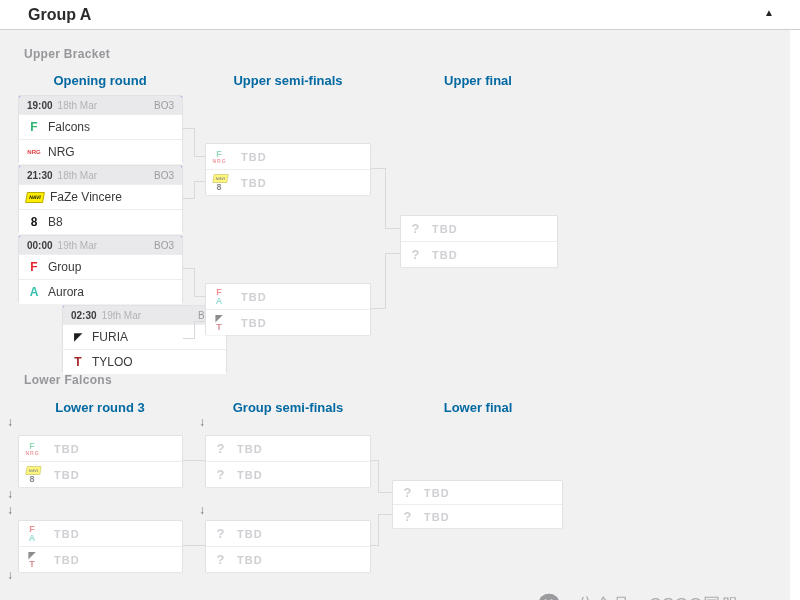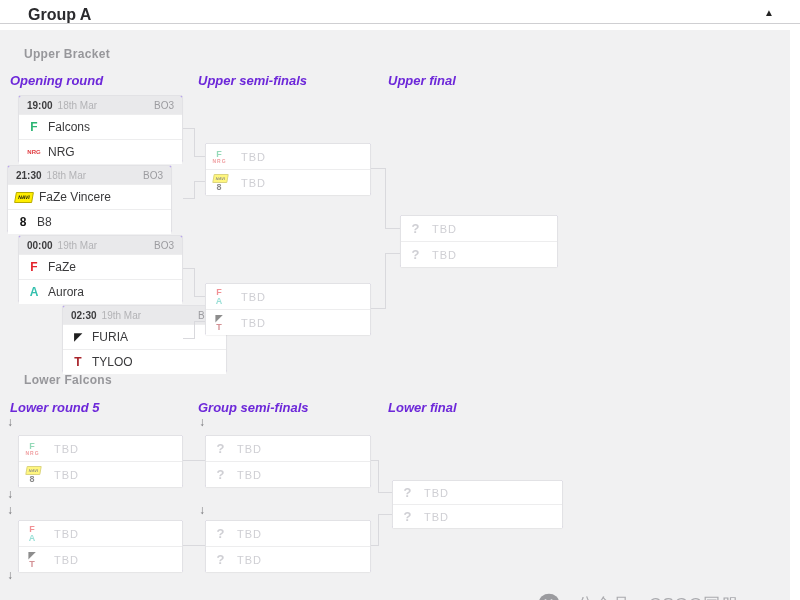--- a/index.html
+++ b/index.html
@@ -1,39 +1,39 @@
 <!DOCTYPE html>
 <html><head>
 <meta charset="utf-8">
 <style>
   html,body{margin:0;padding:0;}
   body{width:800px;height:600px;overflow:hidden;background:#ffffff;
        font-family:"Liberation Sans", sans-serif;}
   .page{position:relative;width:800px;height:600px;background:#ffffff;}
   .panel{position:absolute;left:0;top:30px;width:790px;height:570px;background:#f1f1f2;}
-  .topbar{position:absolute;left:0;top:0;width:800px;height:24px;background:#ffffff;
+  .topbar{position:absolute;left:0;top:0;width:800px;height:30px;background:#ffffff;
           border-bottom:1px solid #cfcfd2;box-sizing:border-box;}
   .topbar .title{position:absolute;left:28px;top:6px;font-size:16px;font-weight:bold;color:#2b2b2e;}
   .topbar .caret{position:absolute;left:764px;top:7px;font-size:10px;color:#222;}
   .seclabel{position:absolute;font-size:12px;font-weight:bold;color:#97979b;letter-spacing:.3px;text-align:right;}
-  .colhead{position:absolute;width:180px;font-size:13px;font-weight:bold;color:#6d28d9;font-style:italic;}
+  .colhead{position:absolute;width:180px;text-align:center;font-size:13px;font-weight:bold;color:#0369a1;}
   .match{position:absolute;background:#8b5cf6;border:1px solid #e2e2e5;border-radius:2px;
          box-sizing:border-box;box-shadow:0 1px 1px rgba(0,0,0,.05);}
   .mhead{display:flex;align-items:center;height:18px;background:#e9e9eb;padding:0 8px;
          font-size:10px;border-radius:2px 2px 0 0;}
   .mhead .time{font-weight:bold;color:#3c3c3e;}
   .mhead .date{color:#b3b3b6;margin-left:5px;}
   .mhead .fmt{margin-left:auto;color:#9c9ca0;}
   .trow{display:flex;align-items:center;height:24px;border-top:1px solid #ededee;
         padding-left:7px;font-size:12px;color:#3a3a3c;background:#fff;}
   .trow .tname{margin-left:6px;}
   .tbdrow{display:flex;align-items:center;border-top:1px solid #ededee;
           font-size:11px;color:#cbcbd0;letter-spacing:1px;background:#fff;}
   .tbdrow:first-child,.trow.first{border-top:none;}
-  .tbdrow .lbl{margin-left:10px;font-weight:normal;color:#cfcfd4;}
+  .tbdrow .lbl{margin-left:10px;font-weight:bold;color:#cfcfd4;}
   .logo{display:inline-flex;align-items:center;justify-content:center;width:16px;
         font-weight:bold;font-size:12px;line-height:1;flex:none;}
   .logo.box{width:16px;height:9px;font-size:5px;letter-spacing:0;border:1px solid #b9ab00;
             transform:skewX(-10deg);border-radius:1px;}
   .logo.small{width:13px;font-size:9px;}
   .logo.small.box{width:13px;height:7px;font-size:4px;}
   .ghosts{display:flex;flex-direction:column;align-items:flex-start;opacity:.5;
           width:18px;margin-left:7px;line-height:1;}
   .qmark{margin-left:9px;font-size:13px;font-weight:bold;color:#cfcfd4;width:12px;text-align:center;}
   .conn{position:absolute;background:#d9d9dd;}
@@ -51,21 +51,21 @@
     <span class="caret">▲</span>
   </div>
 
   <div class="panel" id="panel">
     <span class="seclabel" style="left:24px;top:17px;">Upper Bracket</span>
     <span class="colhead" style="left:10px;top:43px;">Opening round</span>
     <span class="colhead" style="left:198px;top:43px;">Upper semi-finals</span>
     <span class="colhead" style="left:388px;top:43px;">Upper final</span>
 
     <span class="seclabel" style="left:24px;top:343px;">Lower Falcons</span>
-    <span class="colhead" style="left:10px;top:370px;">Lower round 5</span>
+    <span class="colhead" style="left:10px;top:370px;">Lower round 3</span>
     <span class="colhead" style="left:198px;top:370px;">Group semi-finals</span>
     <span class="colhead" style="left:388px;top:370px;">Lower final</span>
 
     <div class="watermark">
       <svg width="30" height="23" viewBox="0 0 30 23">
         <ellipse cx="11" cy="9" rx="10" ry="8.2" fill="#9b9b9f"></ellipse>
         <circle cx="7.5" cy="7.5" r="1.2" fill="#f1f1f2"></circle>
         <circle cx="13.5" cy="7.5" r="1.2" fill="#f1f1f2"></circle>
         <path d="M5 15 L4 19 L9 16.5 Z" fill="#9b9b9f"></path>
         <ellipse cx="21.5" cy="14.5" rx="7.5" ry="6.3" fill="#9b9b9f" stroke="#f1f1f2" stroke-width="1.3"></ellipse>
@@ -84,21 +84,21 @@
         </div>
         <div class="trow">
           <span class="logo" style="color: rgb(43, 181, 115);">F</span>
           <span class="tname">Falcons</span>
         </div>
         <div class="trow">
           <span class="logo" style="color: rgb(224, 58, 62); font-size: 6px;">NRG</span>
           <span class="tname">NRG</span>
         </div>
       </div>
-      <div class="match" style="left: 7px; top: 135px; width: 165px; height: 67px;">
+      <div class="match" style="left: 18px; top: 135px; width: 165px; height: 67px;">
         <div class="mhead">
           <span class="time">21:30</span>
           <span class="date">18th Mar</span>
           <span class="fmt">BO3</span>
         </div>
         <div class="trow">
           <span class="logo box" style="color: rgb(17, 17, 17); background: rgb(255, 238, 0);">NAVI</span>
           <span class="tname">FaZe Vincere</span>
         </div>
         <div class="trow">
@@ -107,21 +107,21 @@
         </div>
       </div>
       <div class="match" style="left: 18px; top: 205px; width: 165px; height: 67px;">
         <div class="mhead">
           <span class="time">00:00</span>
           <span class="date">19th Mar</span>
           <span class="fmt">BO3</span>
         </div>
         <div class="trow">
           <span class="logo" style="color: rgb(228, 35, 44);">F</span>
-          <span class="tname">FaZe</span>
+          <span class="tname">Group</span>
         </div>
         <div class="trow">
           <span class="logo" style="color: rgb(53, 192, 174);">A</span>
           <span class="tname">Aurora</span>
         </div>
       </div>
       <div class="match" style="left: 18px; top: 275px; width: 165px; height: 67px; margin-left: 44px;">
         <div class="mhead">
           <span class="time">02:30</span>
           <span class="date">19th Mar</span>

